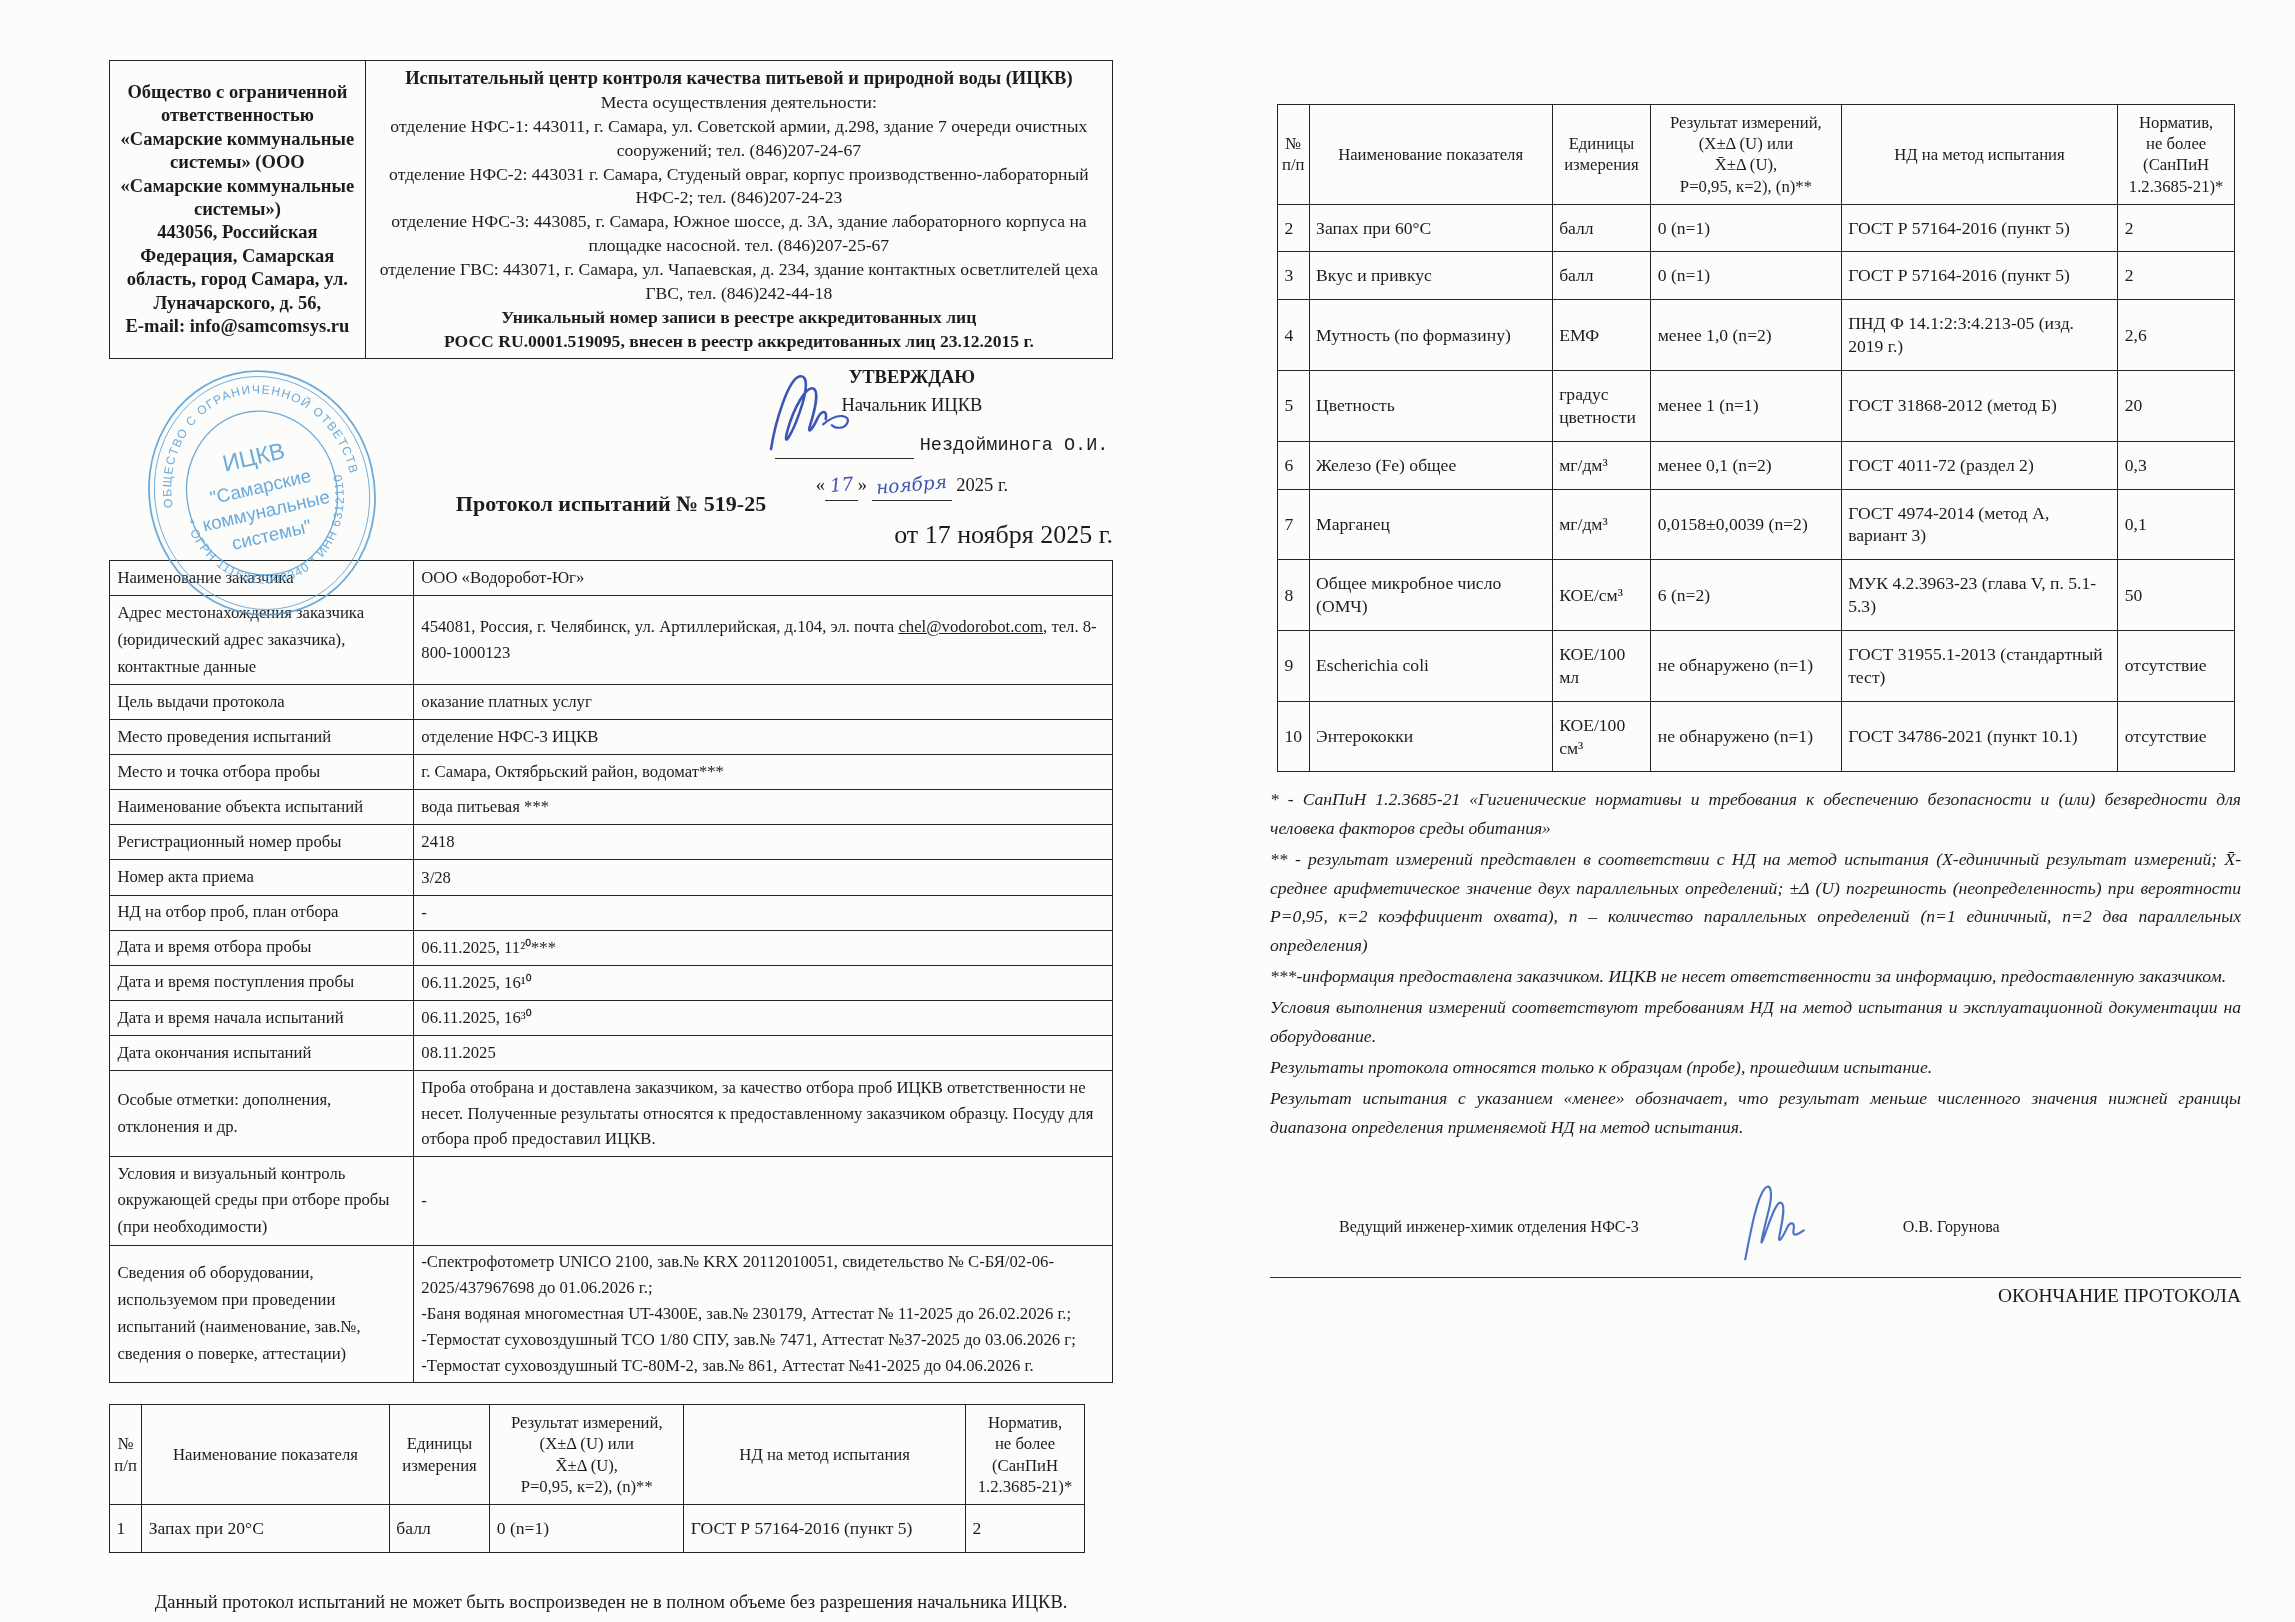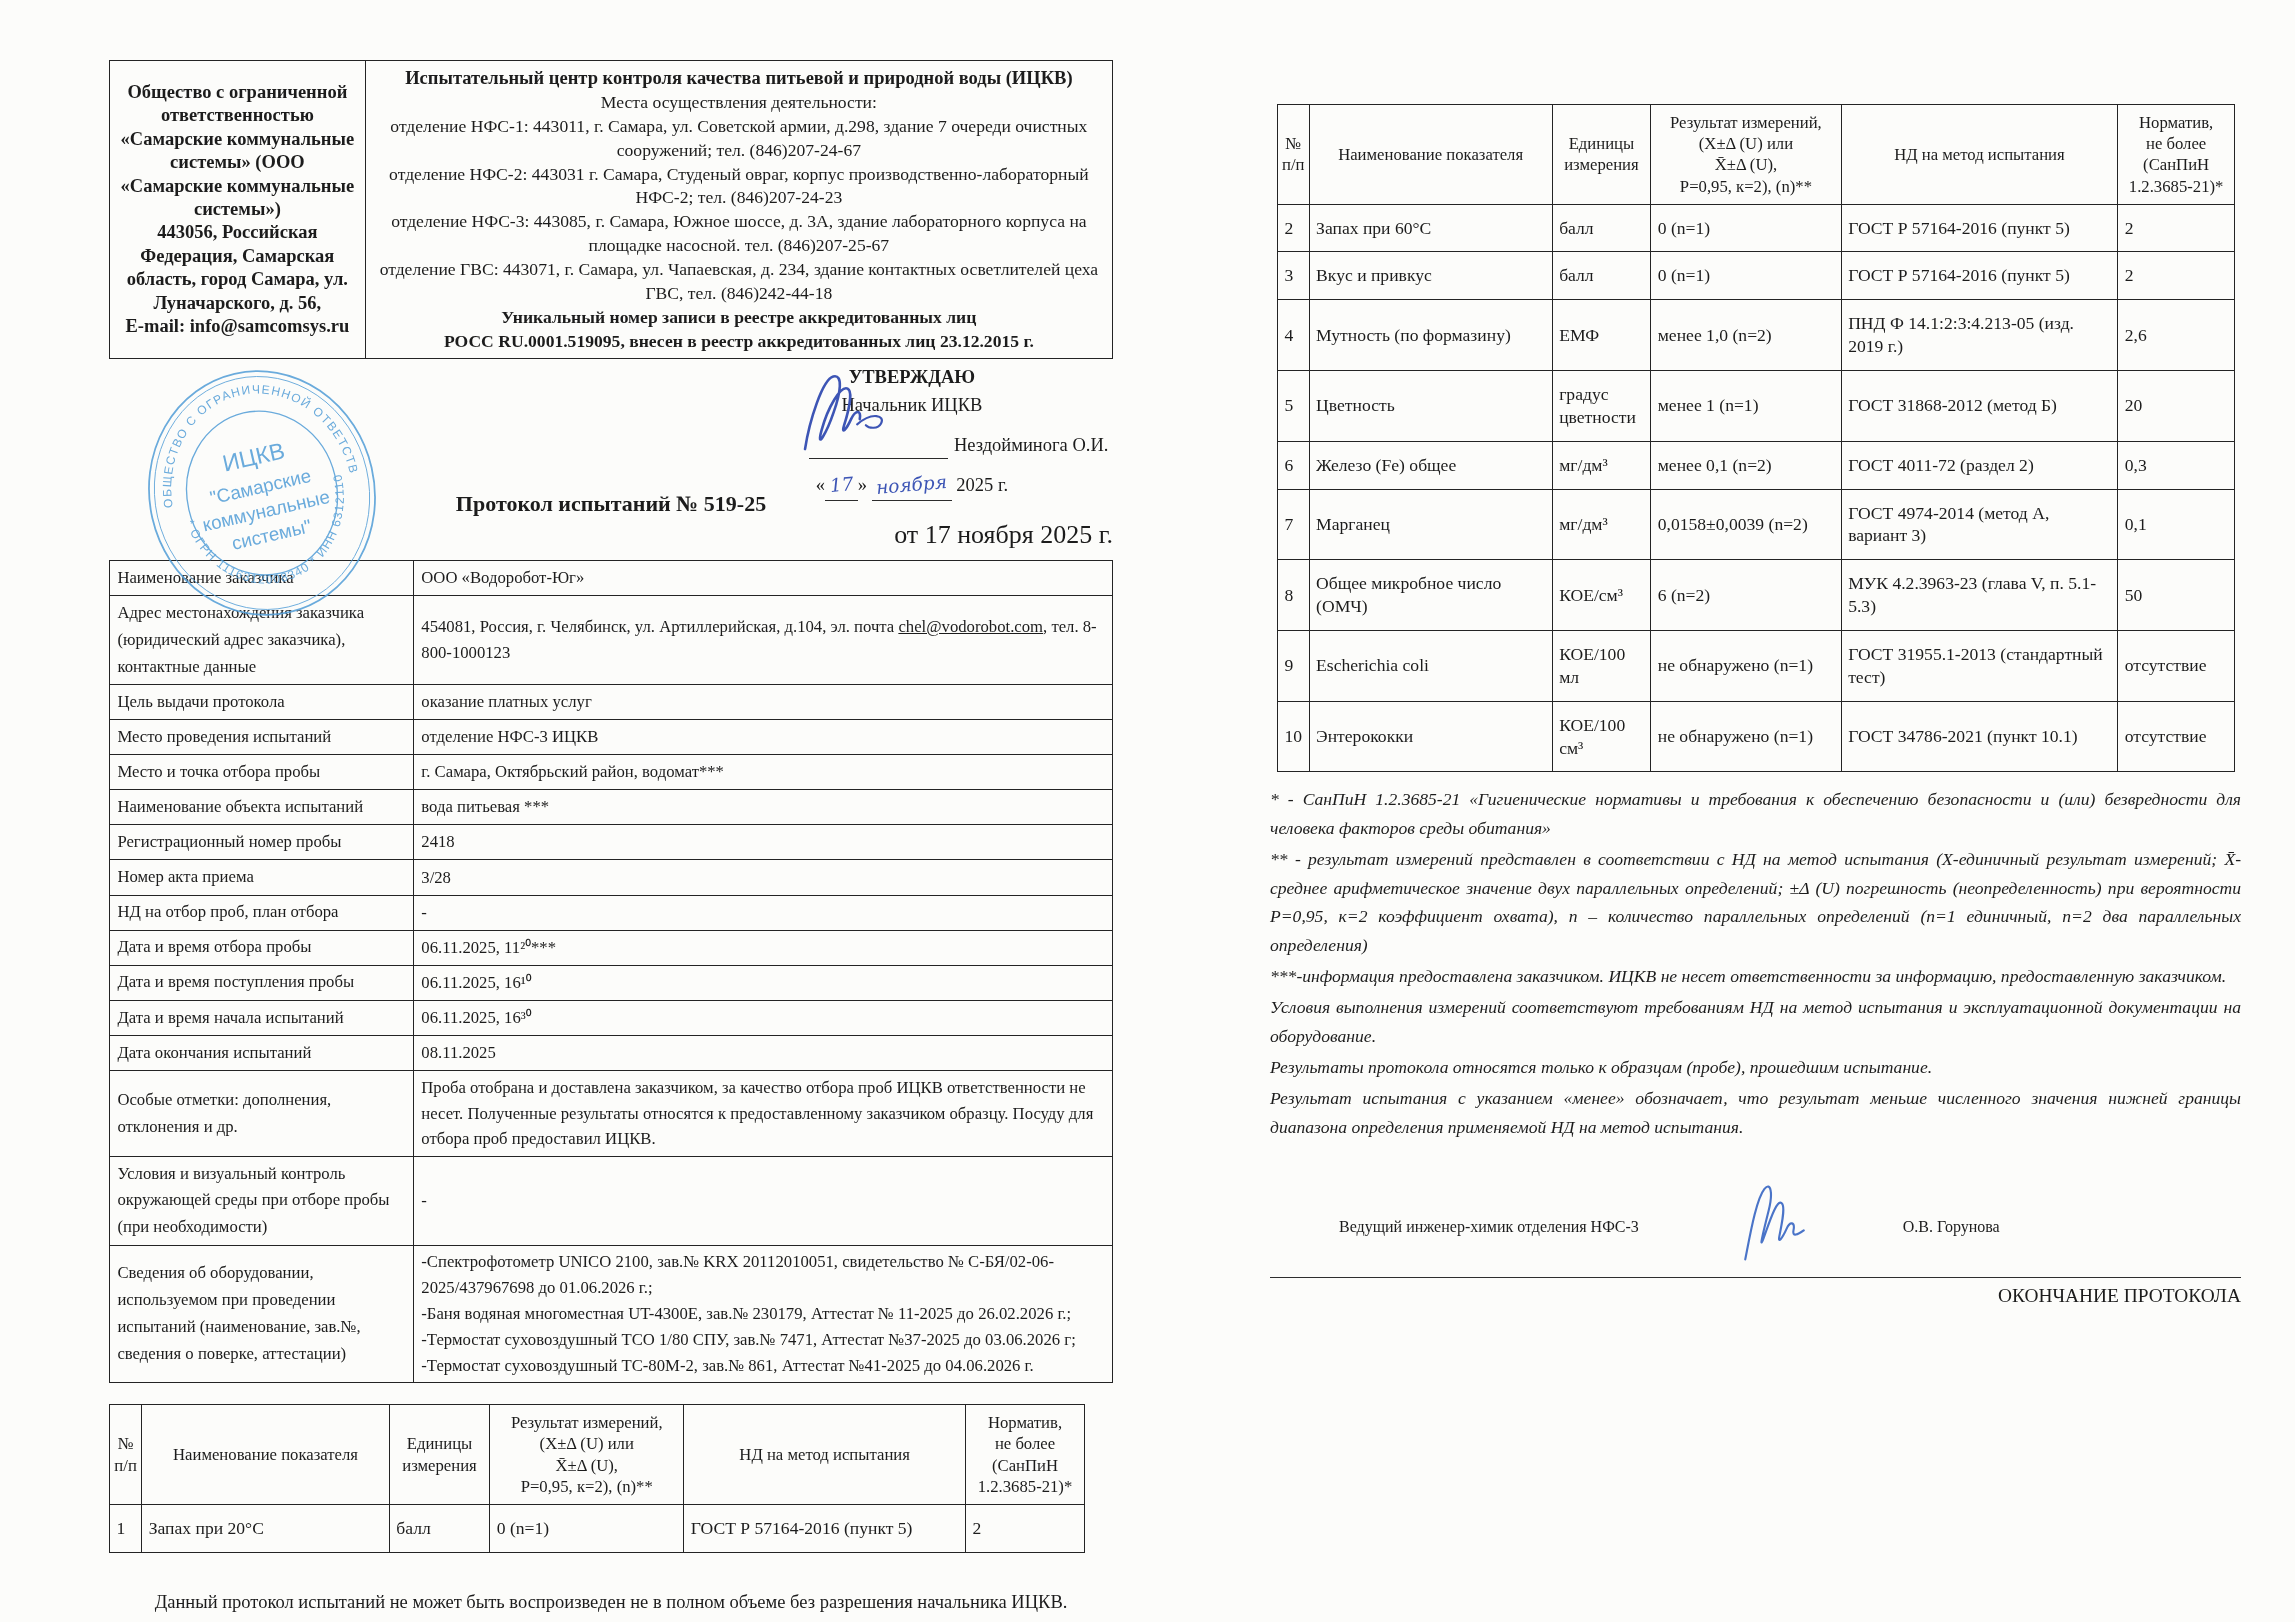--- a/index.html
+++ b/index.html
@@ -18,21 +18,21 @@
   table.org td{border:1.9px solid #242424;vertical-align:middle;padding:4.6px 7.4px;}
   td.org-cell{width:25.5%;text-align:center;font-weight:bold;font-size:18.5px;line-height:1.27;}
   td.center-cell{width:74.5%;text-align:center;font-size:17.6px;line-height:1.36;}
   .center-title{font-weight:bold;font-size:18.5px;}
   .bold{font-weight:bold;}
 
   
   .zone{position:relative;height:130px;}
   .stamp{position:absolute;left:28px;top:0px;width:250px;height:268px;transform:rotate(-13deg);opacity:.88;}
   .approval{position:absolute;right:4.6px;top:4.6px;width:393px;font-size:18.5px;line-height:1.5;text-align:center;}
-  .approval .name-line{display:flex;align-items:flex-end;justify-content:flex-end;gap:6px;margin-top:12px;}
+  .approval .name-line{display:flex;align-items:flex-end;justify-content:flex-end;gap:6px;margin-top:12px;font-family:Liberation Mono, monospace;}
   .sig-wrap{position:relative;display:inline-block;width:139px;height:21px;border-bottom:1.9px solid #2a2a2a;}
   .sig-wrap svg{position:absolute;left:-16.7px;bottom:-6.5px;overflow:visible;}
   .date-line{margin-top:12px;font-size:18.5px;}
   .hand{font-style:italic;color:#3d55b5;font-family:"DejaVu Serif", serif;display:inline-block;transform:rotate(-5deg);}
   .d-underline{border-bottom:1.9px solid #2c2c2c;padding:0 4.6px;display:inline-block;}
 
   
   .doc-title{text-align:center;font-weight:bold;font-size:22px;margin-top:1.9px;}
   .doc-subtitle{text-align:right;font-size:26px;margin-top:2.8px;margin-bottom:10.2px;}
 

